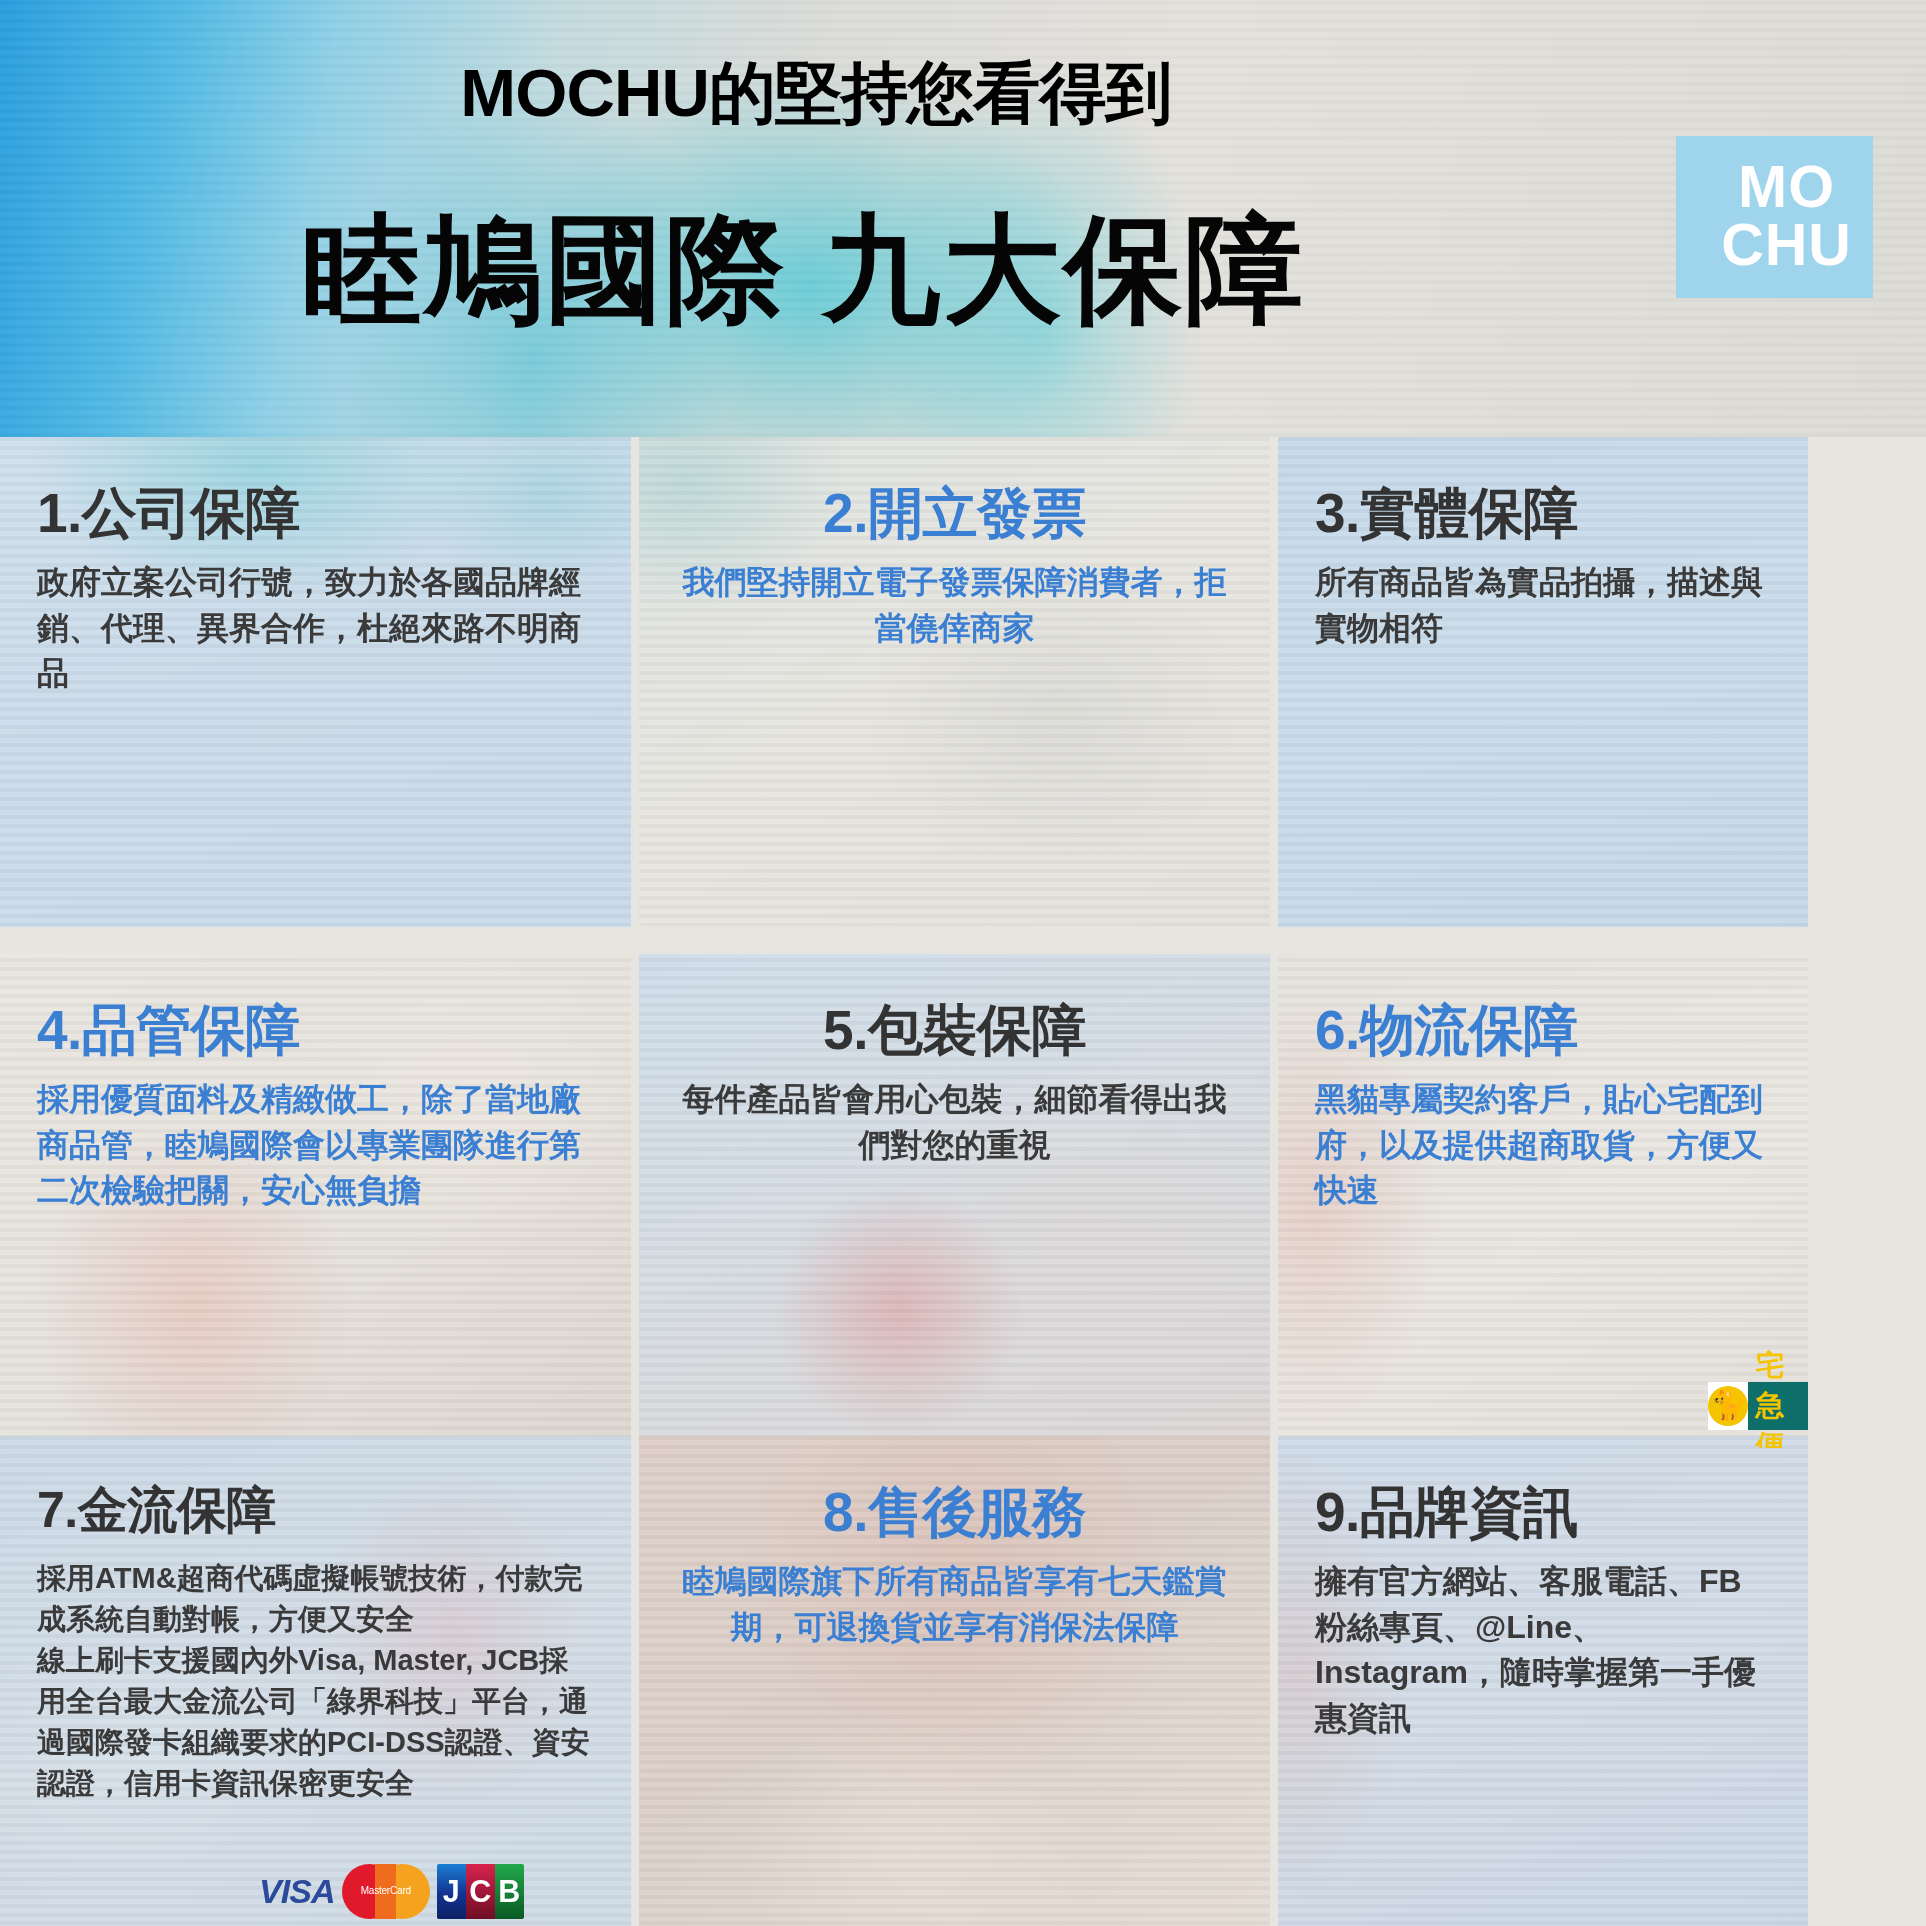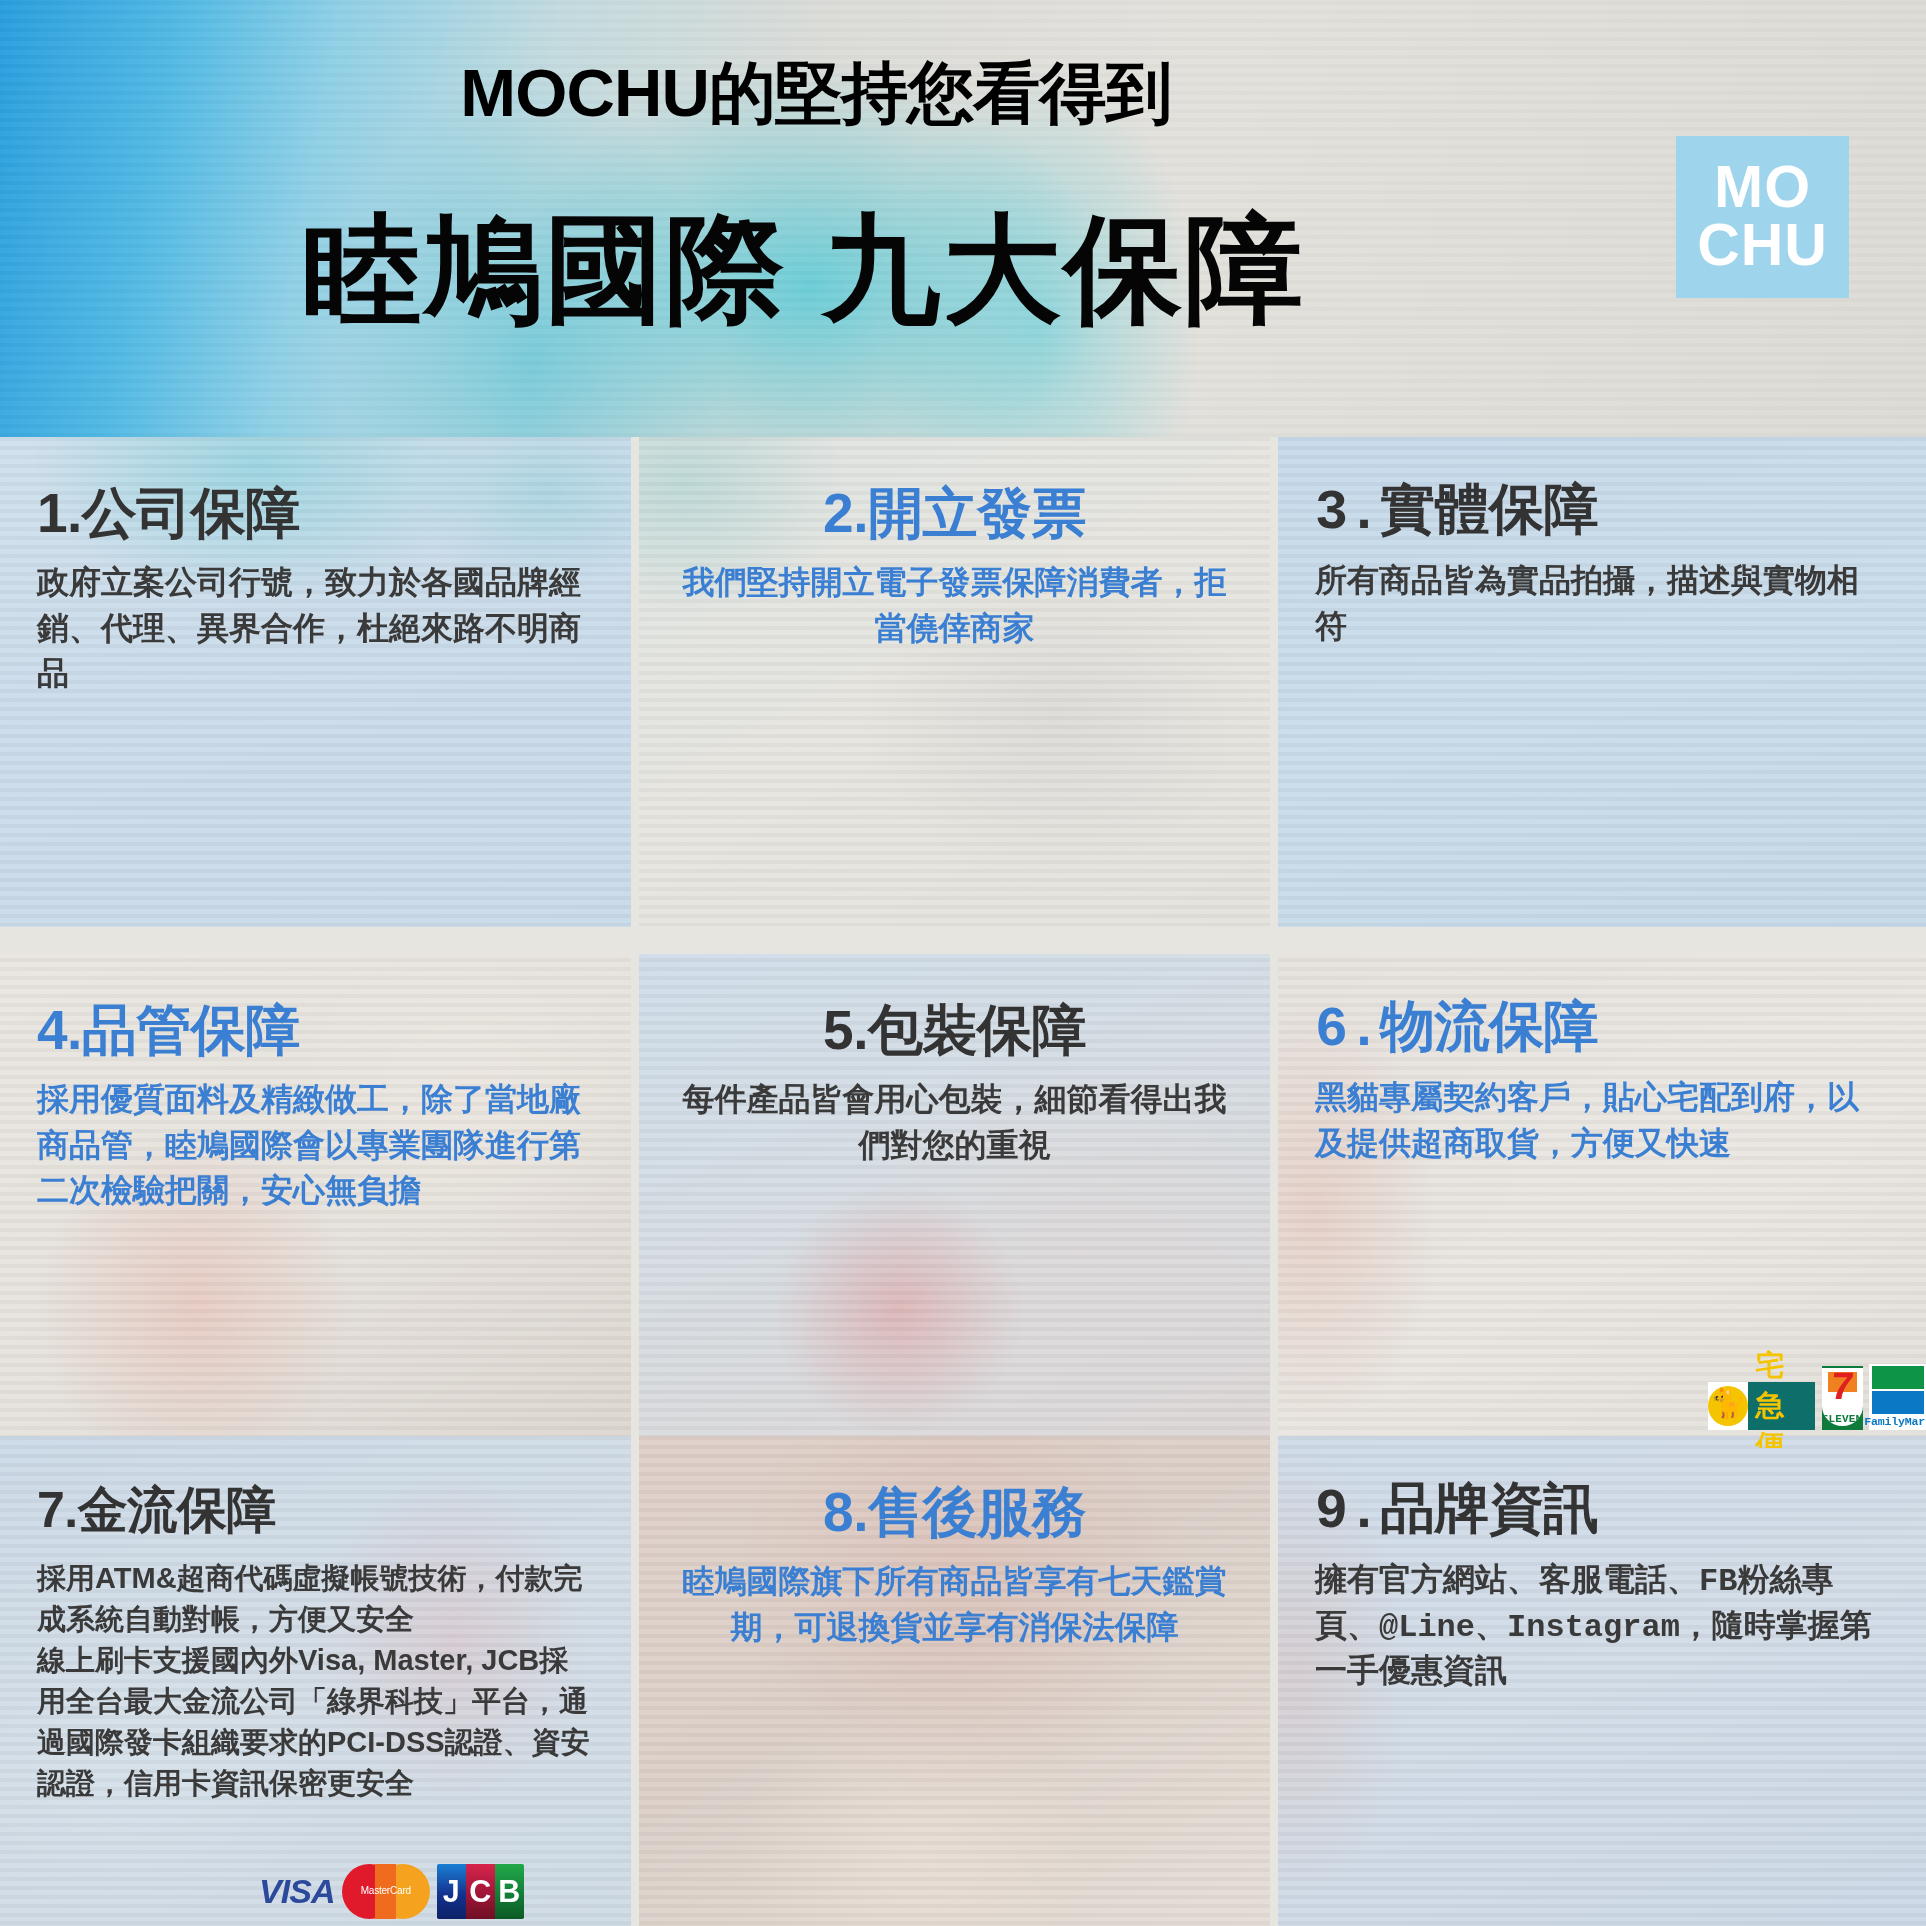--- a/index.html
+++ b/index.html
@@ -36,21 +36,21 @@
   .header-title{
     position:absolute;left:0;top:208px;width:1609px;
     text-align:center;
     font-size:118px;font-weight:bold;color:#050505;
     letter-spacing:2.8px;line-height:1.05;
     z-index:3;
   }
   .logo-box{
     position:absolute;left:1676px;top:136px;width:173px;height:162px;
     background:#9ed4ec;z-index:4;
-    display:flex;flex-direction:column;align-items:center;justify-content:center;
+    display:flex;flex-direction:column;align-items:center;justify-content:center;padding-left:24px;
   }
   .logo-line{
     color:#fff;font-weight:bold;font-size:59px;line-height:.98;
     letter-spacing:0.9px;
   }
 
   
   .grid{
     position:absolute;left:0;top:437px;width:1926px;height:1489px;
   }
@@ -58,21 +58,21 @@
   .cell:after{
     content:"";position:absolute;inset:0;
     background-image:repeating-linear-gradient(0deg, rgba(255,255,255,.045) 0 0.5px, rgba(0,0,0,.03) 0.5px 0.9px);
     pointer-events:none;
   }
   .c-inner{position:relative;z-index:2;padding:32px 37px 0 37px;margin-top:16px;}
 
   
   .col0{left:0;width:631px;}
   .col1{left:639px;width:631px;text-align:center;}
-  .col2{left:1278px;width:649px;font-family:Liberation Mono, monospace;}
+  .col2{left:1278px;width:530px;}
   .row0{top:0;height:490px;}
   .row1{top:517px;height:494px;}
   .row2{top:999px;height:490px;}
 
   
   .bg1{background:
       radial-gradient(ellipse 324px 194px at 259px 28px, rgba(110,205,215,.50), rgba(110,205,215,0) 70%),
       radial-gradient(ellipse 194px 139px at 545px 55px, rgba(130,205,215,.40), rgba(130,205,215,0) 70%),
       linear-gradient(160deg,#cfe0ec 0%, #cbdcea 40%, #c9dae9 100%);}
   .bg2{background:

